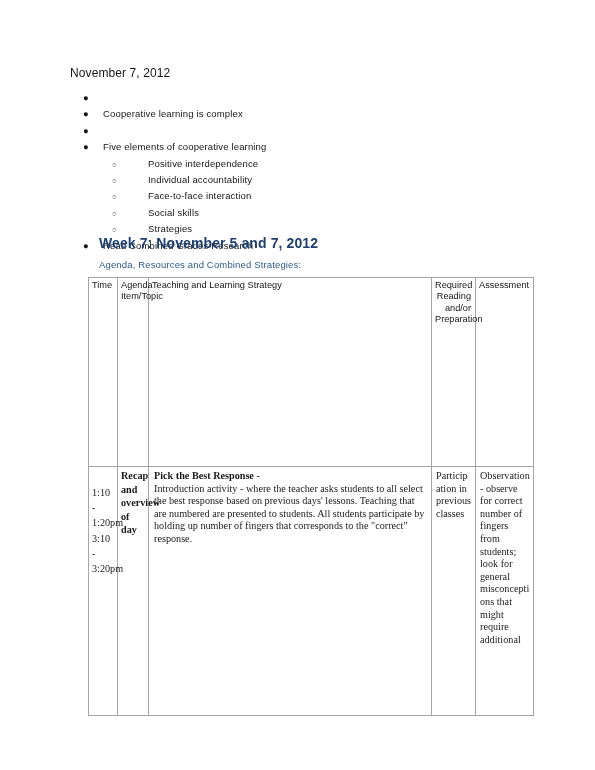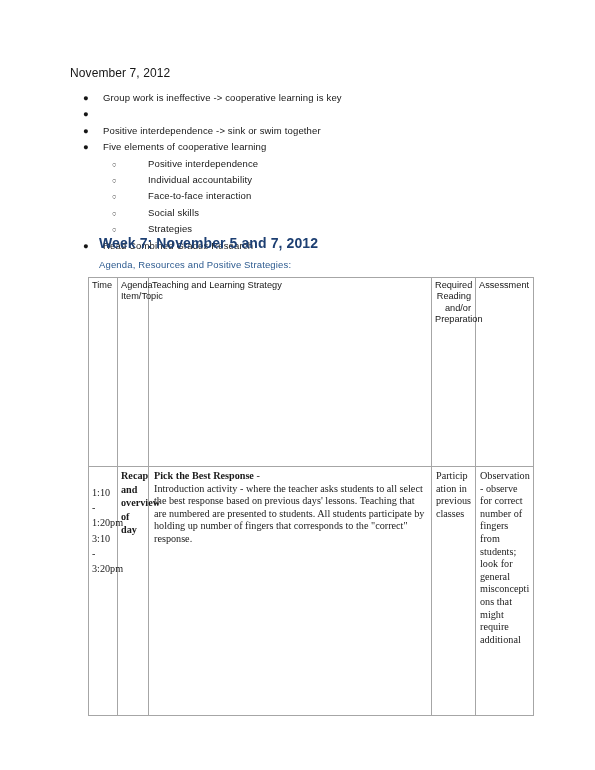--- a/index.html
+++ b/index.html
@@ -176,30 +176,29 @@
 <body>
 
 <div class="page">
 
   <div class="date-line">November 7, 2012</div>
 
   <div class="bullets">
 
     <div class="bullet-row">
       <span class="marker">●</span>
-      <span class="btext">Group work is ineffective -&gt; cooperative learning is key</span>
-    </div>
-
-    <div class="bullet-row">
-      <span class="marker">●</span>
-    </div>
-
-    <div class="bullet-row">
-      <span class="marker">●</span>
-      <span class="btext">Positive interdependence -&gt; sink or swim together</span>
+    </div>
+
+    <div class="bullet-row">
+      <span class="marker">●</span>
+      <span class="btext">Cooperative learning is complex</span>
+    </div>
+
+    <div class="bullet-row">
+      <span class="marker">●</span>
     </div>
 
     <div class="bullet-row">
       <span class="marker">●</span>
       <span class="btext">Five elements of cooperative learning</span>
     </div>
 
     <div class="bullet-row level2">
       <span class="marker">○</span>
       <span class="btext">Positive interdependence</span>
@@ -227,21 +226,21 @@
 
     <div class="bullet-row">
       <span class="marker">●</span>
       <span class="btext">Read Combined Grades Research</span>
     </div>
 
   </div>
 
   <div class="week-heading">Week 7: November 5 and 7, 2012</div>
 
-  <div class="agenda-subtitle">Agenda, Resources and Positive Strategies:</div>
+  <div class="agenda-subtitle">Agenda, Resources and Combined Strategies:</div>
 
   <table class="agenda-table">
     <colgroup>
       <col class="col-time">
       <col class="col-agenda">
       <col class="col-strat">
       <col class="col-req">
       <col class="col-assess">
     </colgroup>
     <tbody>

